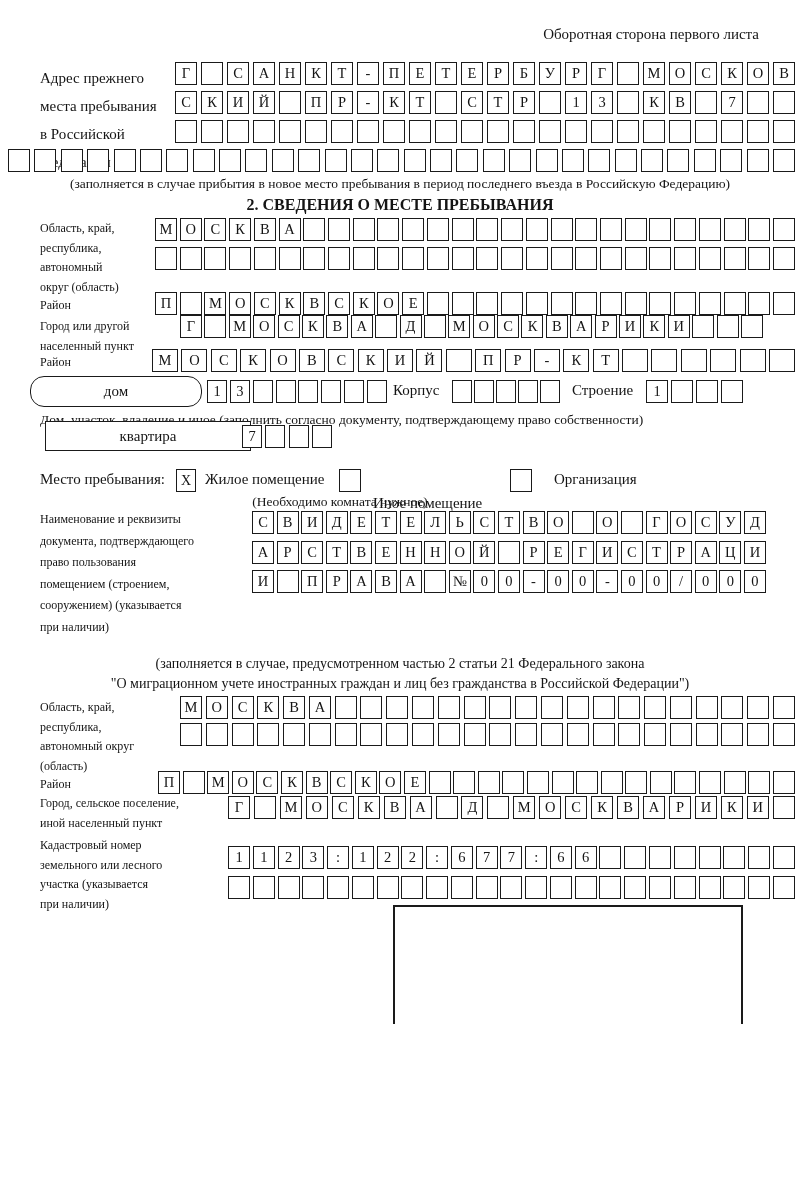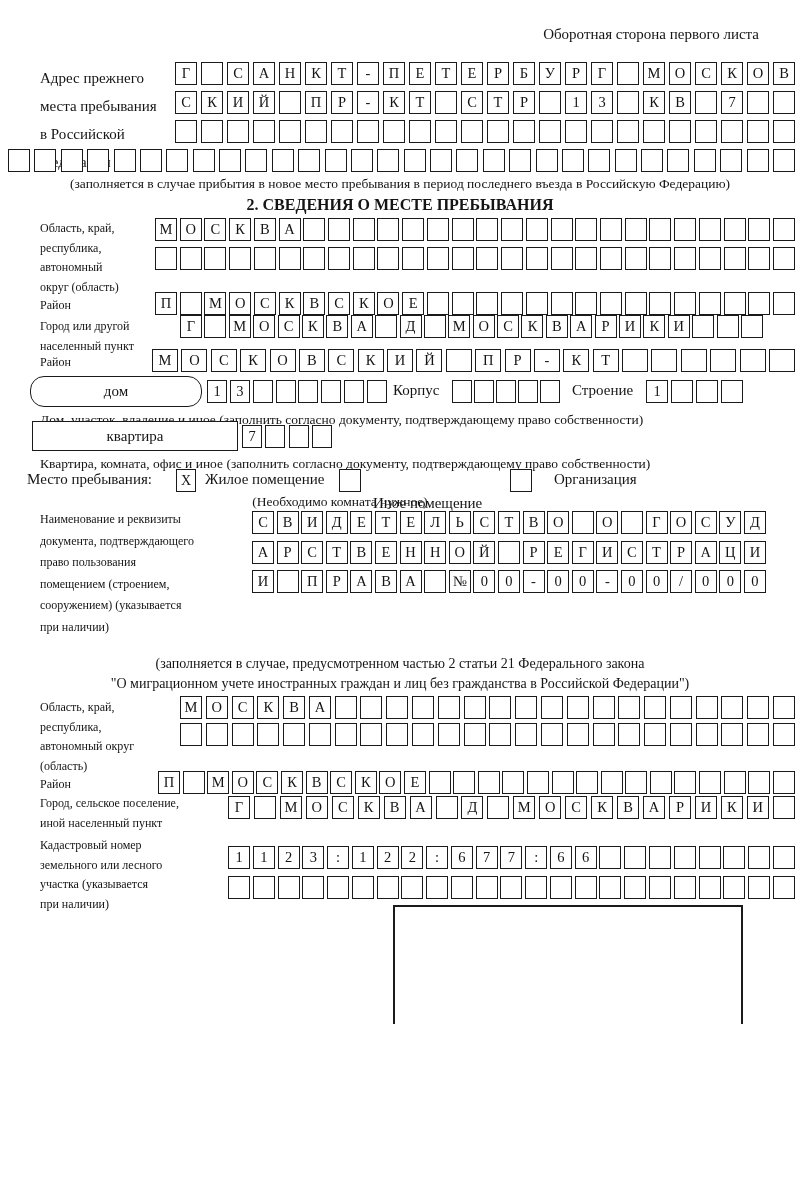--- a/index.html
+++ b/index.html
@@ -318,30 +318,29 @@
   <div class="inline-lbl" style="left:572px;top:382px;">Строение</div>
   <div class="row" style="left:646px;top:380px;width:97px;">
       <div class="cell">1</div>
       <div class="cell"></div>
       <div class="cell"></div>
       <div class="cell"></div>
     </div>
 
   <div class="note" style="left:40px;top:412px;text-align:left;">Дом, участок, владение и иное (заполнить согласно документу, подтверждающему право собственности)</div>
 
-  <div class="fieldbox" style="left:32px;top:421px;width:206px;height:30px;">квартира</div>
+  <div class="fieldbox" style="left:45px;top:421px;width:206px;height:30px;">квартира</div>
   <div class="row w20" style="left:242px;top:425px;width:90px;">
       <div class="cell">7</div>
       <div class="cell"></div>
       <div class="cell"></div>
       <div class="cell"></div>
     </div>
-  <div class="note" style="left:40px;top:456px;text-align:left;">Квартира, комната, офис и иное (заполнить согласно документу, подтверждающему право собственности)</div>
-
-  <div class="inline-lbl" style="left:27px;top:471px;">Место пребывания:</div>
+
+  <div class="inline-lbl" style="left:40px;top:471px;">Место пребывания:</div>
   <div class="checkbox" style="left:176px;top:469px;">X</div>
   <div class="inline-lbl" style="left:205px;top:471px;">Жилое помещение</div>
   <div class="checkbox" style="left:339px;top:469px;width:22px;"></div>
   <div class="inline-lbl" style="left:373px;top:495px;">Иное помещение</div>
   <div class="checkbox" style="left:510px;top:469px;width:22px;"></div>
   <div class="inline-lbl" style="left:554px;top:471px;">Организация</div>
   <div class="note" style="left:190px;top:494px;width:300px;">(Необходимо комната нужное)</div>
 
   <div class="lbl-sm" style="left:40px;top:509px;line-height:21.5px;">Наименование и реквизиты
 документа, подтверждающего

